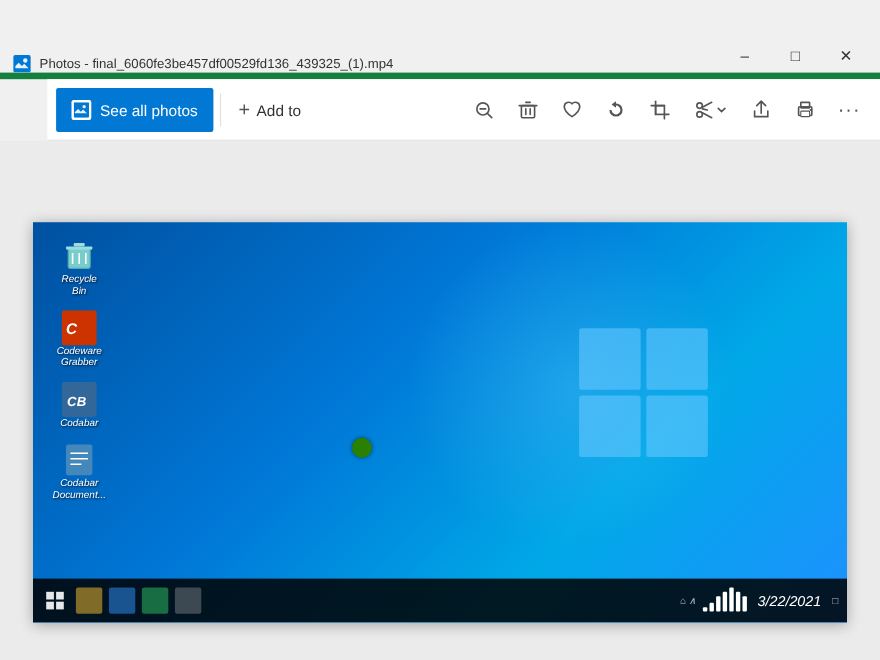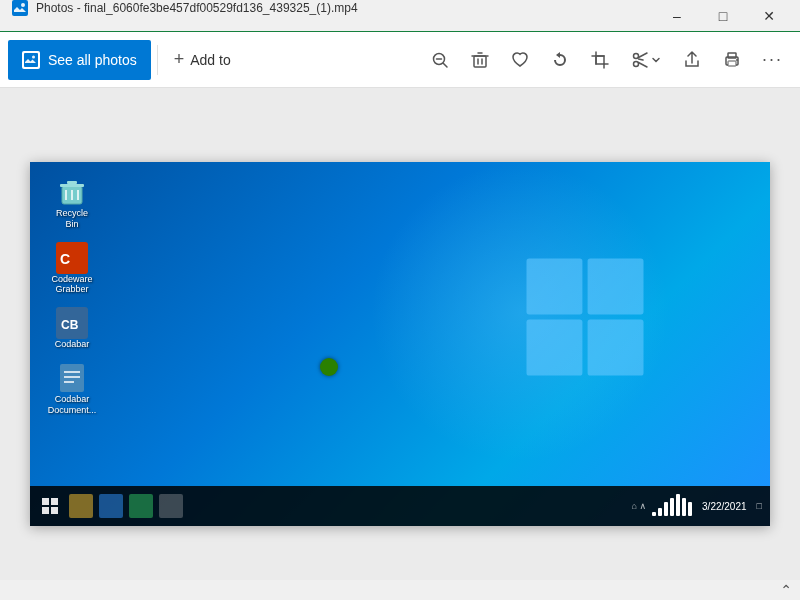--- a/index.html
+++ b/index.html
@@ -7,26 +7,27 @@
       width: 800px;
       height: 600px;
       overflow: hidden;
       font-family: 'Segoe UI', Arial, sans-serif;
       background: #f0f0f0;
     }
 
     
     .title-bar {
       display: flex;
-      align-items: flex-start;
+      align-items: flex-end;
       justify-content: space-between;
       background: #f0f0f0;
       height: 32px;
       padding: 0 8px 0 12px;
-      border-bottom: 1px solid #15803d;
+      border-bottom: 6px solid #15803d;
+      margin-top: 40px;
     }
     .title-bar-left {
       display: flex;
       align-items: center;
       gap: 8px;
     }
     .title-bar-icon {
       width: 16px;
       height: 16px;
     }
@@ -52,20 +53,21 @@
     }
 
     
     .toolbar {
       display: flex;
       align-items: center;
       background: #fff;
       height: 56px;
       padding: 0 8px;
       border-bottom: 1px solid #e0e0e0;
+      margin-left: 43px;
     }
     .see-all-btn {
       display: flex;
       align-items: center;
       gap: 8px;
       background: #0078d4;
       color: white;
       border: none;
       border-radius: 2px;
       padding: 8px 14px;
@@ -140,20 +142,21 @@
       justify-content: center;
       position: relative;
     }
 
     
     .video-frame {
       width: 740px;
       height: 364px;
       position: relative;
       box-shadow: 0 2px 12px rgba(0,0,0,0.3);
+      font-style: italic;
     }
 
     
     .desktop {
       width: 100%;
       height: 100%;
       background: linear-gradient(135deg, #0050a0 0%, #0078d7 40%, #00a8e8 70%, #1e90ff 100%);
       position: relative;
       overflow: hidden;
     }
@@ -483,21 +486,21 @@
           <div class="taskbar-bar-chart">
             <div class="taskbar-bar" style="height:4px;"></div>
             <div class="taskbar-bar" style="height:8px;"></div>
             <div class="taskbar-bar" style="height:14px;"></div>
             <div class="taskbar-bar" style="height:18px;"></div>
             <div class="taskbar-bar" style="height:22px;"></div>
             <div class="taskbar-bar" style="height:18px;"></div>
             <div class="taskbar-bar" style="height:14px;"></div>
           </div>
           <div class="taskbar-time">
-            <span style="font-size:10px;">3/22/2021</span>
+            <span style="font-size:13px;">3/22/2021</span>
           </div>
           <span style="font-size:9px;color:rgba(255,255,255,0.7);margin-right:4px;">□</span>
         </div>
       </div>
     </div>
   </div>
 
   <div class="bottom-strip">
     <span class="bottom-strip-arrow">⌃</span>
   </div>

